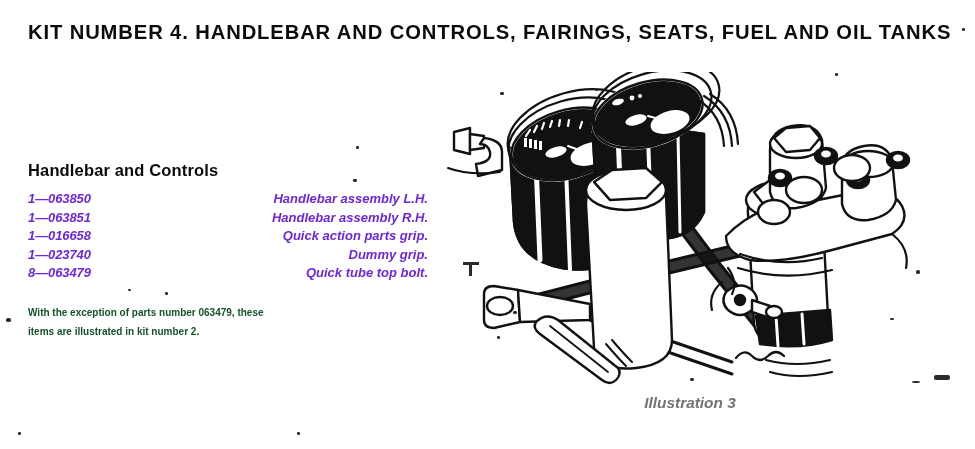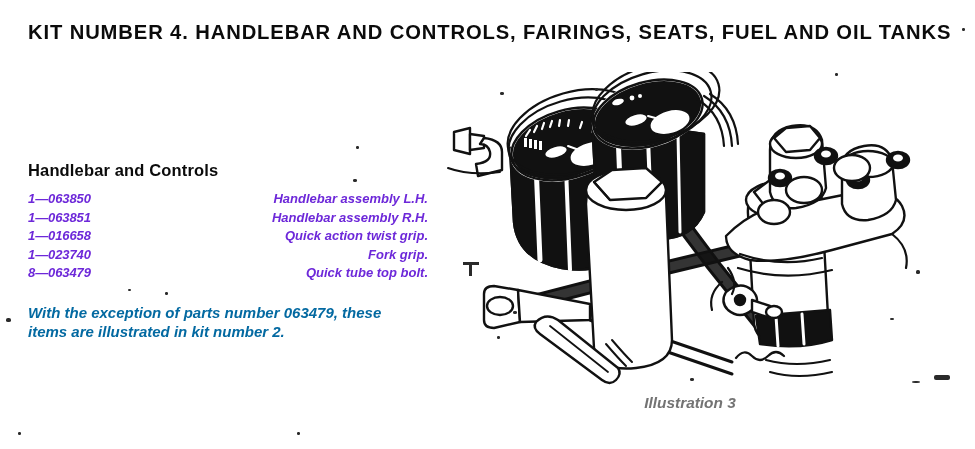--- a/index.html
+++ b/index.html
@@ -73,25 +73,24 @@
     width: 104px;
     letter-spacing: -0.1px;
   }
   .parts-table td.col-desc {
     padding-left: 4px;
     text-align: right;
   }
   #note-block {
     margin-top: 20px;
     font-family: "Liberation Sans", sans-serif;
-    font-style: italic;
-    font-weight: bold;
-    font-size: 15px;
+    font-weight: bold;
+    font-size: 10px;
     line-height: 19.5px;
-    color: #0369a1;
+    color: #14532d;
     width: 392px;
   }
   #note-block .note-line { display: block; }
 
   
   #illustration-area {
     position: absolute;
     left: 440px;
     top: 72px;
     width: 500px;
@@ -138,25 +137,25 @@
         <tr>
           <td class="col-ref">1—063850</td>
           <td class="col-desc">Handlebar assembly L.H.</td>
         </tr>
         <tr>
           <td class="col-ref">1—063851</td>
           <td class="col-desc">Handlebar assembly R.H.</td>
         </tr>
         <tr>
           <td class="col-ref">1—016658</td>
-          <td class="col-desc">Quick action twist grip.</td>
+          <td class="col-desc">Quick action parts grip.</td>
         </tr>
         <tr>
           <td class="col-ref">1—023740</td>
-          <td class="col-desc">Fork grip.</td>
+          <td class="col-desc">Dummy grip.</td>
         </tr>
         <tr>
           <td class="col-ref">8—063479</td>
           <td class="col-desc">Quick tube top bolt.</td>
         </tr>
       </tbody>
     </table>
 
     <div id="note-block">
       <span class="note-line">With the exception of parts number 063479, these</span>

